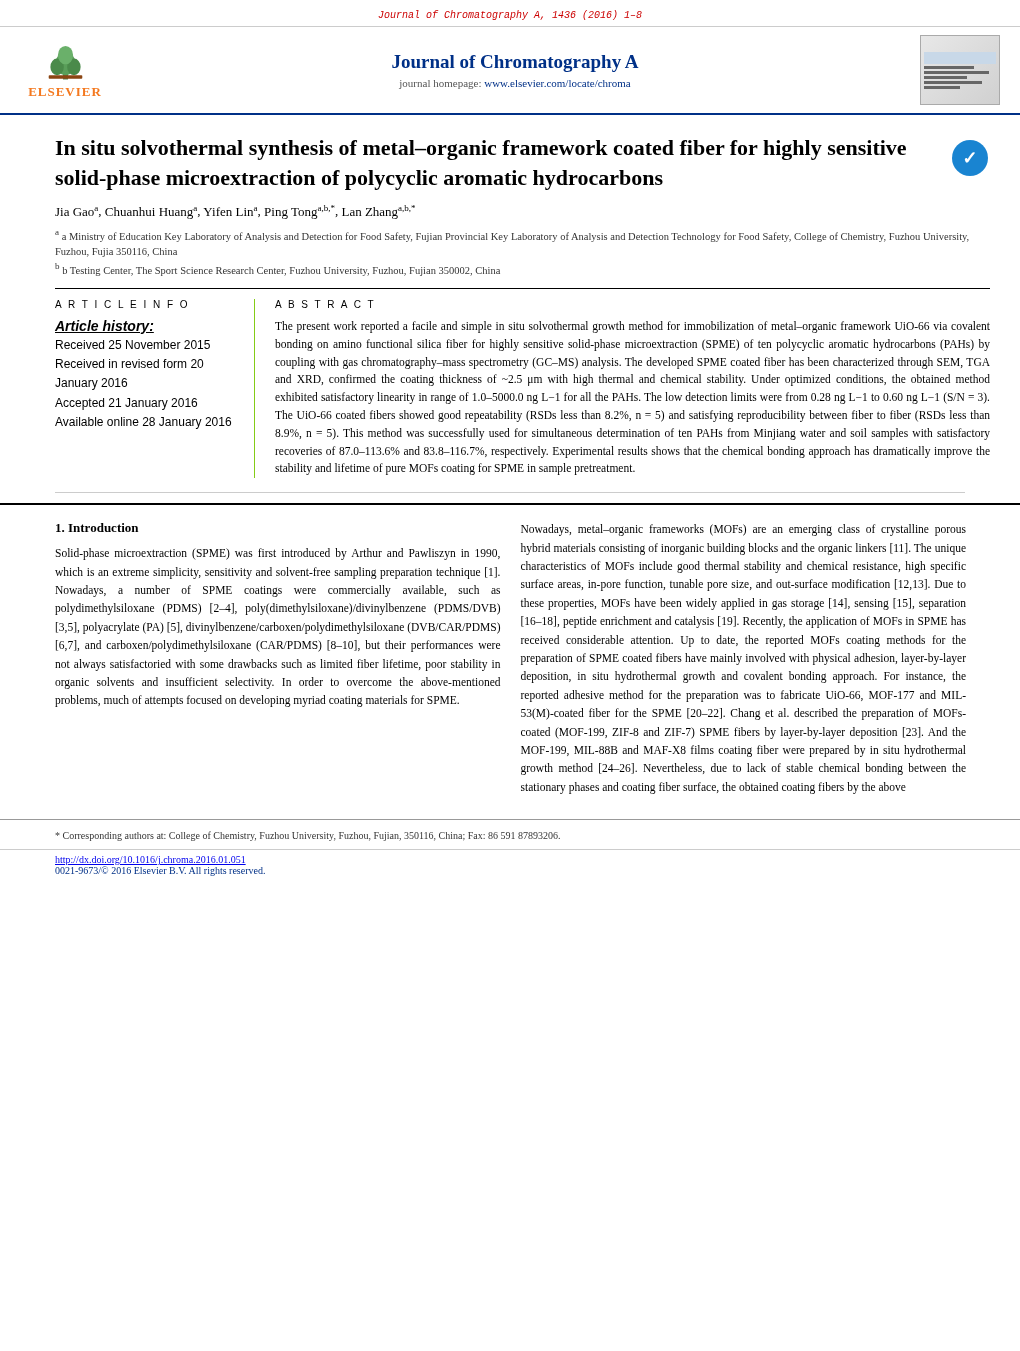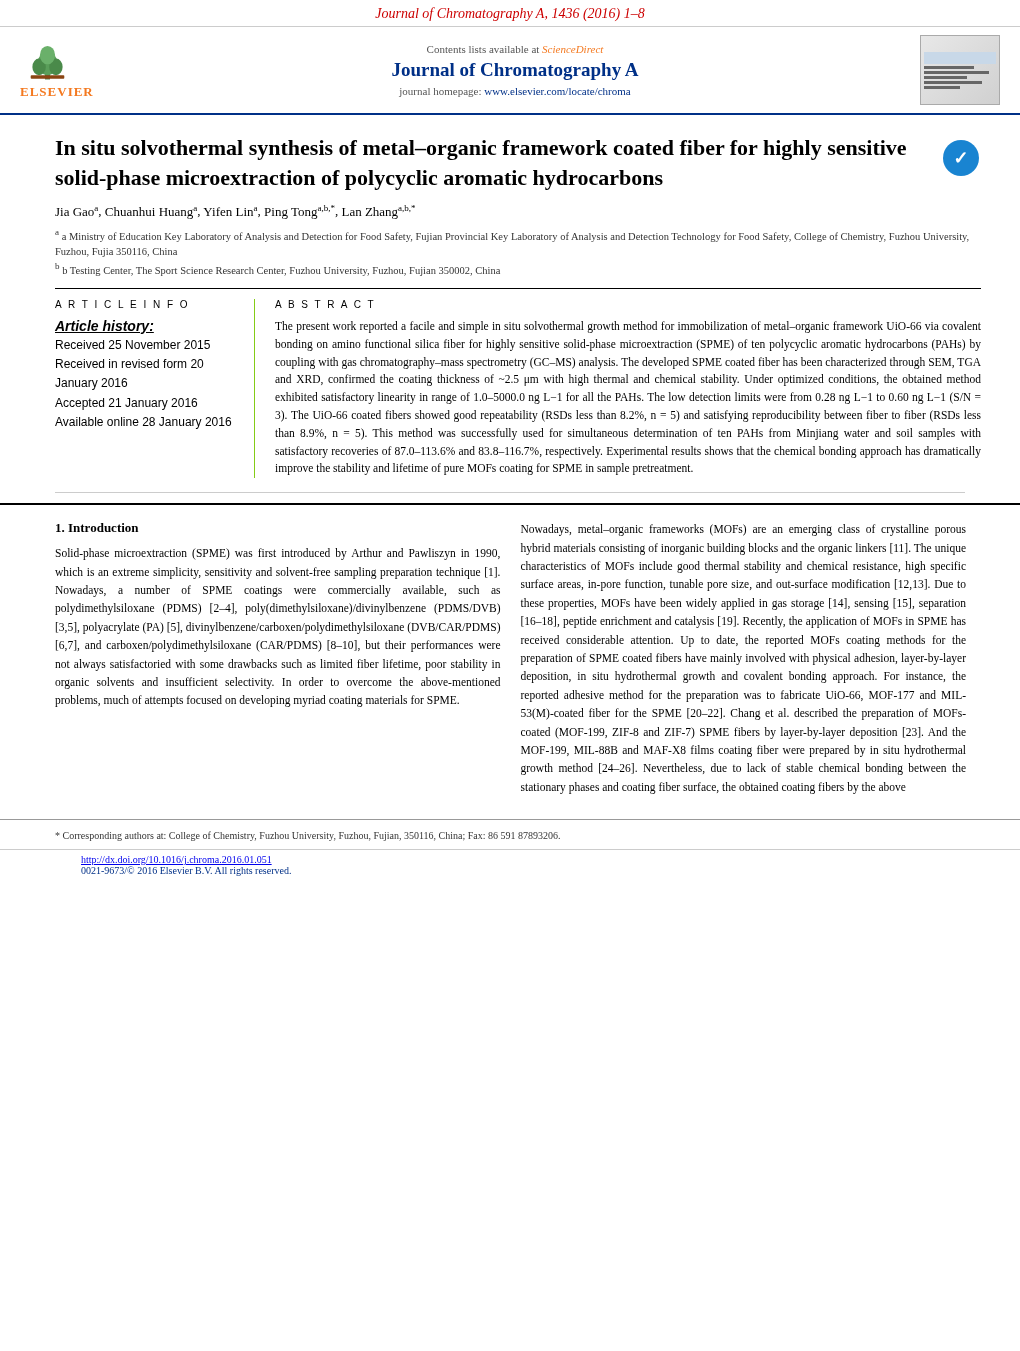--- a/index.html
+++ b/index.html
@@ -13,38 +13,39 @@
     }
 
     
     .top-header {
       background: #fff;
       border-bottom: 1px solid #ccc;
       padding: 6px 0 4px 0;
       text-align: center;
     }
     .journal-name-top {
-      font-size: 14px;
+      font-size: 10px;
       color: #c00;
       font-style: italic;
+      font-family: Liberation Mono, monospace;
     }
 
     
     .header-band {
       display: flex;
       align-items: center;
       justify-content: space-between;
       padding: 8px 20px;
       border-bottom: 2px solid #003087;
     }
     .elsevier-logo {
       width: 90px;
       display: flex;
       flex-direction: column;
-      align-items: flex-start;
+      align-items: center;
     }
     .elsevier-tree {
       width: 55px;
       height: 42px;
     }
     .elsevier-text {
       font-size: 13px;
       font-weight: bold;
       color: #f47920;
       letter-spacing: 1px;
@@ -96,21 +97,21 @@
       background: #666;
     }
     .thumb-lines div:nth-child(2) { width: 70%; }
     .thumb-lines div:nth-child(3) { width: 90%; }
     .thumb-lines div:nth-child(4) { width: 60%; }
     .thumb-lines div:nth-child(5) { width: 80%; }
     .thumb-lines div:nth-child(6) { width: 50%; }
 
     
     .article-section {
-      padding: 18px 39px 10px 55px;
+      padding: 18px 30px 10px 55px;
     }
     .article-title-area {
       display: flex;
       align-items: flex-start;
       justify-content: space-between;
       margin-bottom: 10px;
     }
     .article-main-title {
       font-size: 22px;
       font-weight: bold;
@@ -241,21 +242,21 @@
       padding: 8px 55px 5px 55px;
       border-top: 1px solid #999;
       font-size: 10px;
       color: #333;
       line-height: 1.6;
     }
     .footnote-section a {
       color: #003087;
     }
     .doi-section {
-      padding: 4px 81px;
+      padding: 4px 55px;
       font-size: 10px;
       color: #003087;
       border-top: 1px solid #ccc;
     }
 
     
     .thin-divider {
       border: none;
       border-top: 1px solid #ccc;
       margin: 4px 55px;
@@ -278,24 +279,20 @@
       <ellipse cx="20" cy="32" rx="8" ry="10" fill="#4a8a4a"></ellipse>
       <ellipse cx="40" cy="32" rx="8" ry="10" fill="#4a8a4a"></ellipse>
       <ellipse cx="30" cy="18" rx="9" ry="11" fill="#6ab06a"></ellipse>
 
       <rect x="10" y="42" width="40" height="4" fill="#8B4513" rx="1"></rect>
     </svg>
     <span class="elsevier-text">ELSEVIER</span>
   </div>
 
   <div class="header-center">
-    <div class="sciencedirect-line">
-      <span>Contents lists available at </span>
-      <span class="sciencedirect-link" style="cursor:pointer;">ScienceDirect</span>
-    </div>
     <div class="journal-title-big">Journal of Chromatography A</div>
     <div class="journal-homepage-line">
       <span>journal homepage: </span>
       <a class="journal-homepage-link">www.elsevier.com/locate/chroma</a>
     </div>
   </div>
 
   <div class="header-thumb">
     <div class="thumb-lines">
       <div style="width:100%; height:12px; background:#c8d8e8;"></div>

